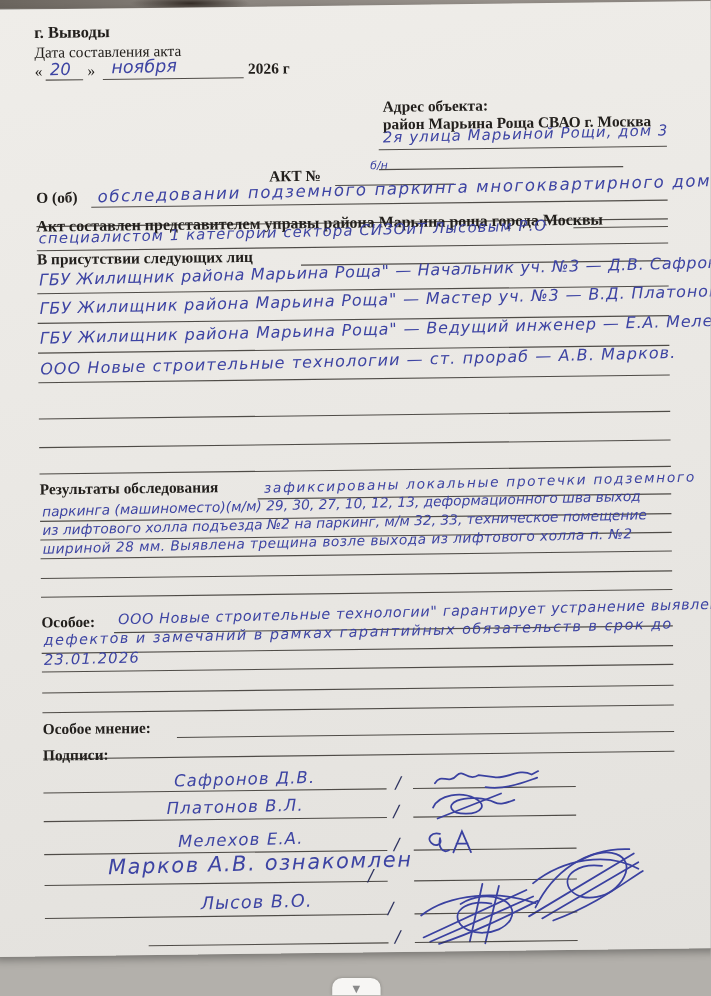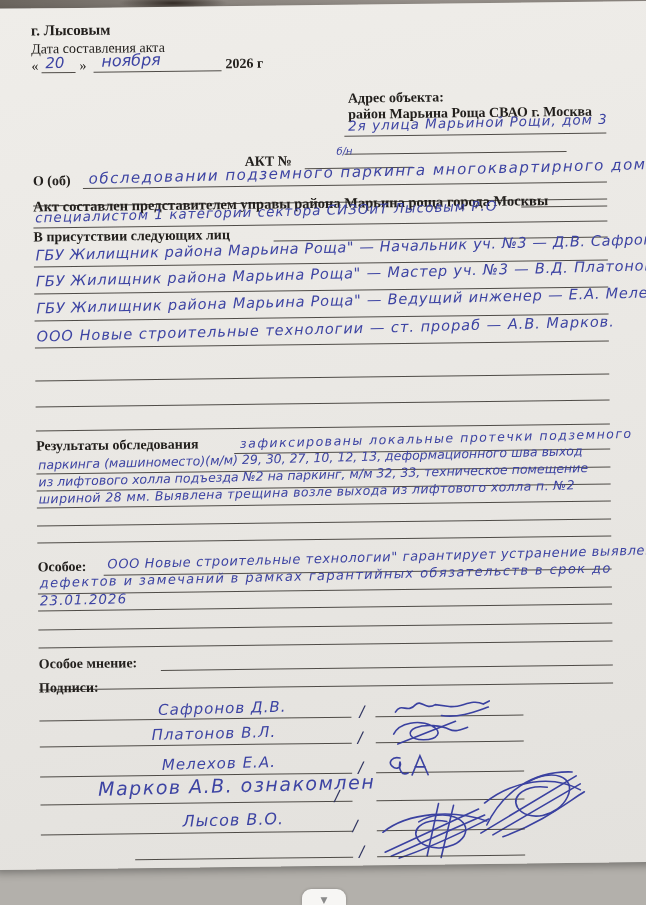--- a/index.html
+++ b/index.html
@@ -34,21 +34,21 @@
   .scroll-tab span{font-size:9px;color:#8a8a8a;line-height:16px;font-family:"DejaVu Sans",sans-serif;}
 </style>
 </head>
 <body>
 
 <div class="top-edge"></div>
 <div class="top-blob"></div>
 
 <div class="paper">
 
-  <div class="printed b" style="left:46px;top:14px;font-size:15px;">г. Лысовым</div>
+  <div class="printed b" style="left:46px;top:14px;font-size:15px;">г. Выводы</div>
   <div class="printed" style="left:46px;top:33px;">Дата составления акта</div>
   <div class="printed" style="left:46px;top:50px;">«</div>
   <div class="ln" style="left:56px;top:64px;width:34px;"></div>
   <div class="hand" style="left:60px;top:46px;font-size:15px;">20</div>
   <div class="printed" style="left:94px;top:50px;">»</div>
   <div class="ln" style="left:108px;top:64px;width:128px;"></div>
   <div class="hand" style="left:116px;top:44px;font-size:16px;">ноября</div>
   <div class="printed b" style="left:240px;top:50px;">2026  г</div>
 
   <div class="printed b" style="left:362px;top:86px;">Адрес объекта:</div>

